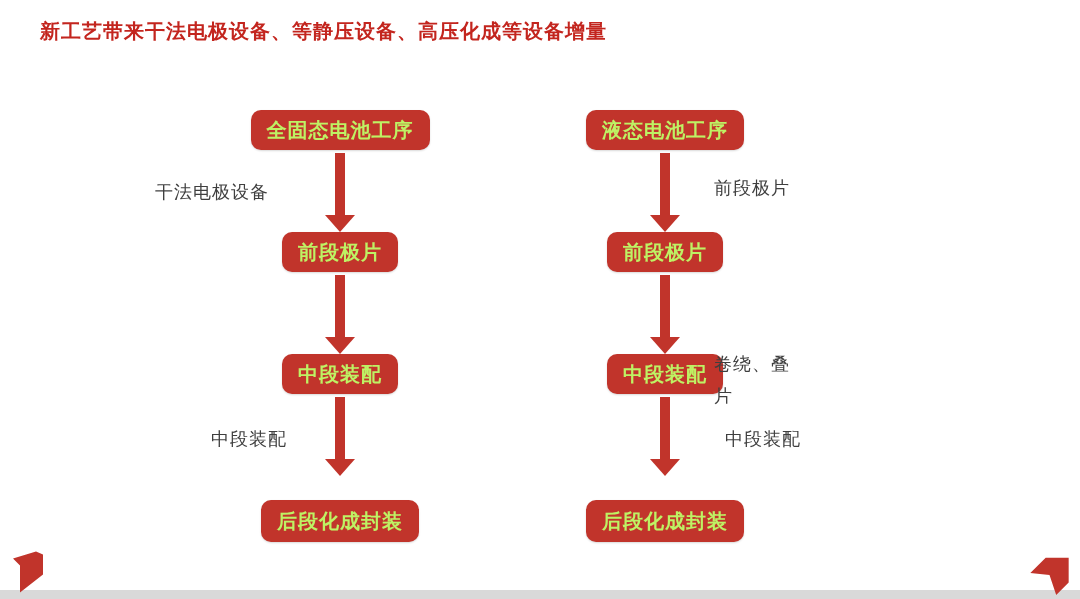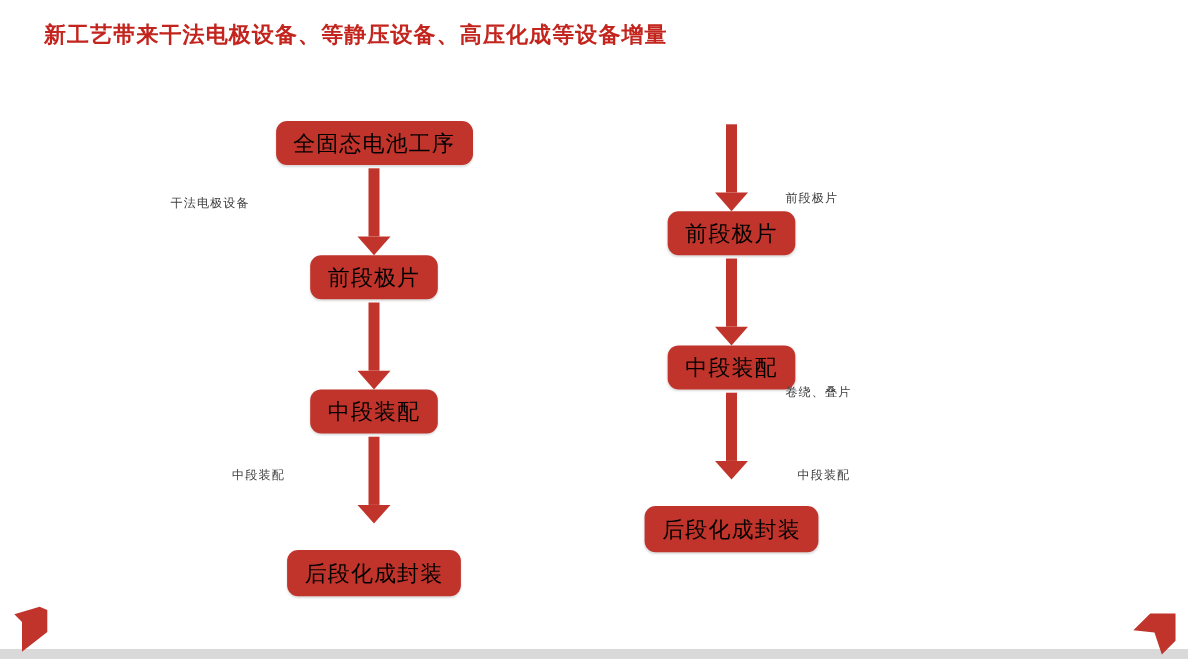--- a/index.html
+++ b/index.html
@@ -29,22 +29,22 @@
     position:absolute;top:110px;width:200px;
     display:flex;flex-direction:column;align-items:center;
   }
   .flow-left{left:240px;}
   .flow-right{left:565px;}
   .node{
     height:40px;
     display:flex;align-items:center;justify-content:center;
     padding:16px 16px;
     background:var(--flow-red);
-    color:#000000;
-    font-size:20px;font-weight:normal;
+    color:#bef264;
+    font-size:20px;font-weight:bold;
     letter-spacing:1px;
     border-radius:10px;
     white-space:nowrap;
     box-shadow:0 1px 2px rgba(0,0,0,0.15);
   }
   .node-last{height:42px;margin-top:24px;}
   .arrow{
     height:82px;
     display:flex;flex-direction:column;align-items:center;
     padding:3px 0 0 0;
@@ -54,21 +54,21 @@
     background:var(--flow-red);
   }
   .arrow .head{
     width:0;height:0;
     border-left:15px solid transparent;
     border-right:15px solid transparent;
     border-top:17px solid var(--flow-red);
   }
   .arrow-label{
     position:absolute;
-    font-size:11px;
+    font-size:18px;
     color:var(--label-gray);
     letter-spacing:1px;
     line-height:1.8;
   }
   .lab-l1{left:155px;top:176px;}
   .lab-l2{left:173px;top:303px;}
   .lab-l3{left:211px;top:423px;}
   .lab-r1{left:714px;top:172px;}
   .lab-r2{left:714px;top:300px;width:82px;margin-top:48px;}
   .lab-r3{left:725px;top:423px;}
@@ -102,20 +102,21 @@
       </div>
     <div class="node">中段装配</div>
     <div class="arrow">
         <div class="shaft"></div>
         <div class="head"></div>
       </div>
     <div class="node node-last">后段化成封装</div>
   </div>
 
   <div class="flow flow-right">
+    <div class="node">液态电池工序</div>
     <div class="arrow">
         <div class="shaft"></div>
         <div class="head"></div>
       </div>
     <div class="node">前段极片</div>
     <div class="arrow">
         <div class="shaft"></div>
         <div class="head"></div>
       </div>
     <div class="node">中段装配</div>

